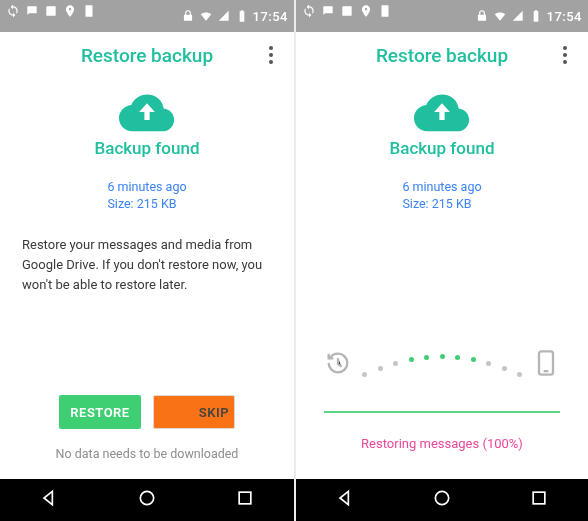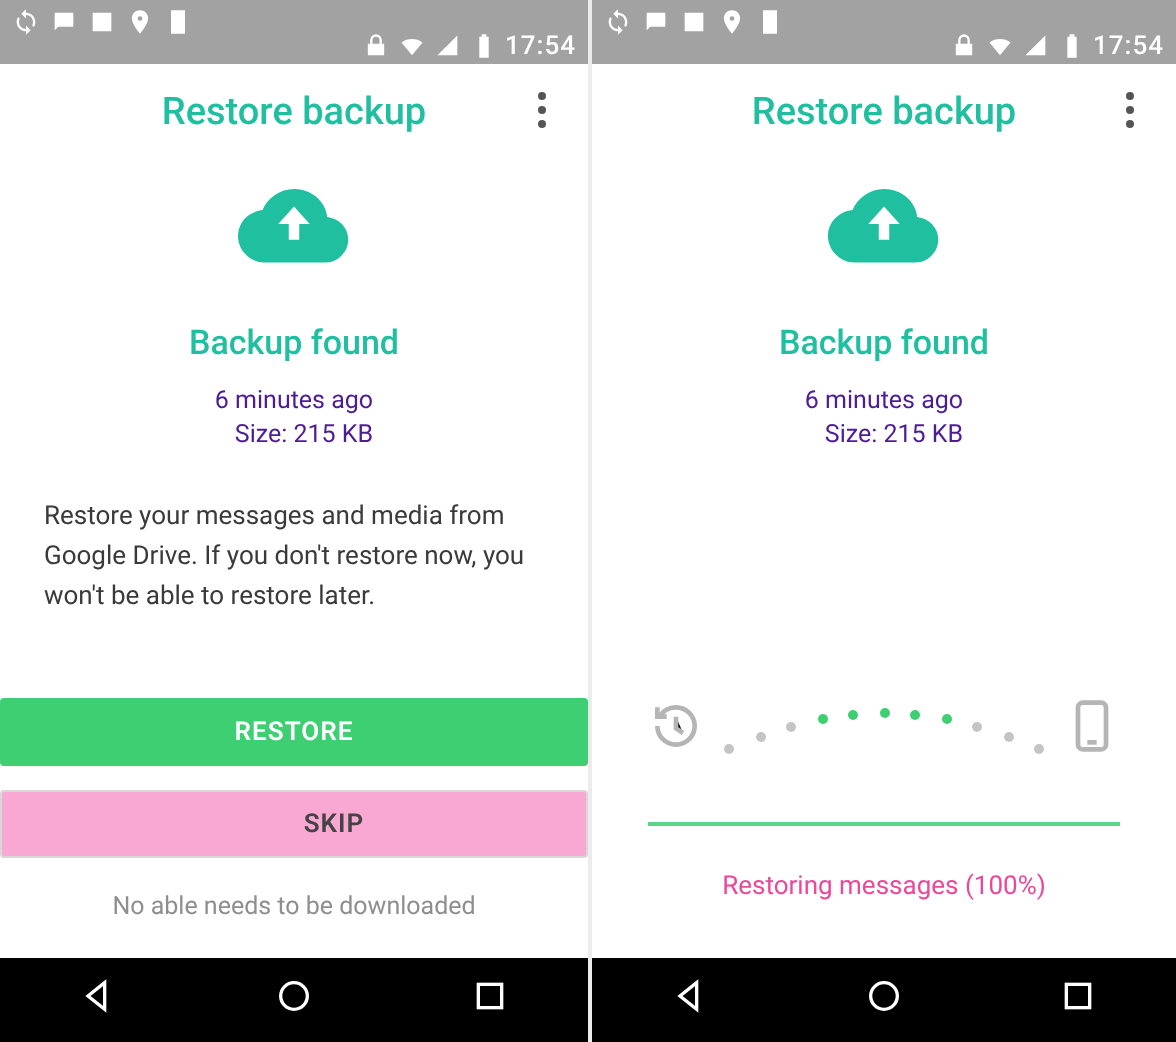--- a/index.html
+++ b/index.html
@@ -24,20 +24,21 @@
     position: relative;
   }
   .phone + .phone { border-left: 2px solid #ececec; }
 
   
   .status-bar {
     height: 22px;
     background: #a2a2a2;
     color: #fff;
     display: flex;
+    align-items: center;
     justify-content: flex-end;
     padding: 16px 6px;
     font-size: 13px;
     gap: 4px;
     position: relative;
   }
   .status-left {
     position: absolute;
     left: 6px;
     top: 0;
@@ -87,61 +88,60 @@
     flex-direction:column;
     align-items:center;
     padding: 8px 22px 0 22px;
   }
   .cloud-icon { margin-top: 6px; }
   .cloud-icon svg { width:56px; height:40px; }
   .found-title {
     color:#1fbf9f;
     font-size:17px;
     font-weight:500;
-    margin-top:26px;
+    margin-top:2px;
   }
   .meta {
-    color:#4c1d95;
+    color:#3b82f6;
     font-size:12.5px;
-    margin-top:11px;
-    text-align:right;
+    margin-top:21px;
+    text-align:left;
     line-height:1.35;
   }
   .desc {
     color:#3a3a3a;
     font-size:13px;
     line-height:1.55;
     margin-top:22px;
     align-self:flex-start;
   }
 
   
   .btn-row {
     position:absolute;
     bottom: 92px;
     left:0; right:0;
     display:flex;
     justify-content:center;
     gap:12px;
-    flex-direction:column;
   }
   .btn {
     min-width:82px;
     height:34px;
     display:flex;
     align-items:center;
     justify-content:center;
     font-size:13px;
     font-weight:600;
     letter-spacing:0.5px;
     border-radius:2px;
     cursor:pointer;
   }
   .btn-primary { background:#3ecf72; color:#fff; }
-  .btn-secondary { background:#f9a8d4; color:#444; border:1px solid #d8d8d8;padding-left:40px; }
+  .btn-secondary { background:#f97316; color:#444; border:1px solid #d8d8d8;padding-left:40px; }
 
   .footer-note {
     position:absolute;
     bottom:60px;
     left:0; right:0;
     text-align:center;
     color:#8e8e8e;
     font-size:12.5px;
   }
 
@@ -278,21 +278,21 @@
         <div>Size: 215 KB</div>
       </div>
       <div class="desc">Restore your messages and media from Google Drive. If you don't restore now, you won't be able to restore later.</div>
     </div>
 
     <div class="btn-row">
       <div class="btn btn-primary">RESTORE</div>
       <div class="btn btn-secondary">SKIP</div>
     </div>
 
-    <div class="footer-note">No able needs to be downloaded</div>
+    <div class="footer-note">No data needs to be downloaded</div>
 
     <div class="navbar">
       <div class="nav-btn"><svg viewBox="0 0 24 24">
             <path d="M16 4L6 12l10 8z"></path>
           </svg></div>
       <div class="nav-btn circle"><svg viewBox="0 0 24 24">
             <circle cx="12" cy="12" r="8"></circle>
           </svg></div>
       <div class="nav-btn square"><svg viewBox="0 0 24 24">
             <rect x="5" y="5" width="14" height="14"></rect>

